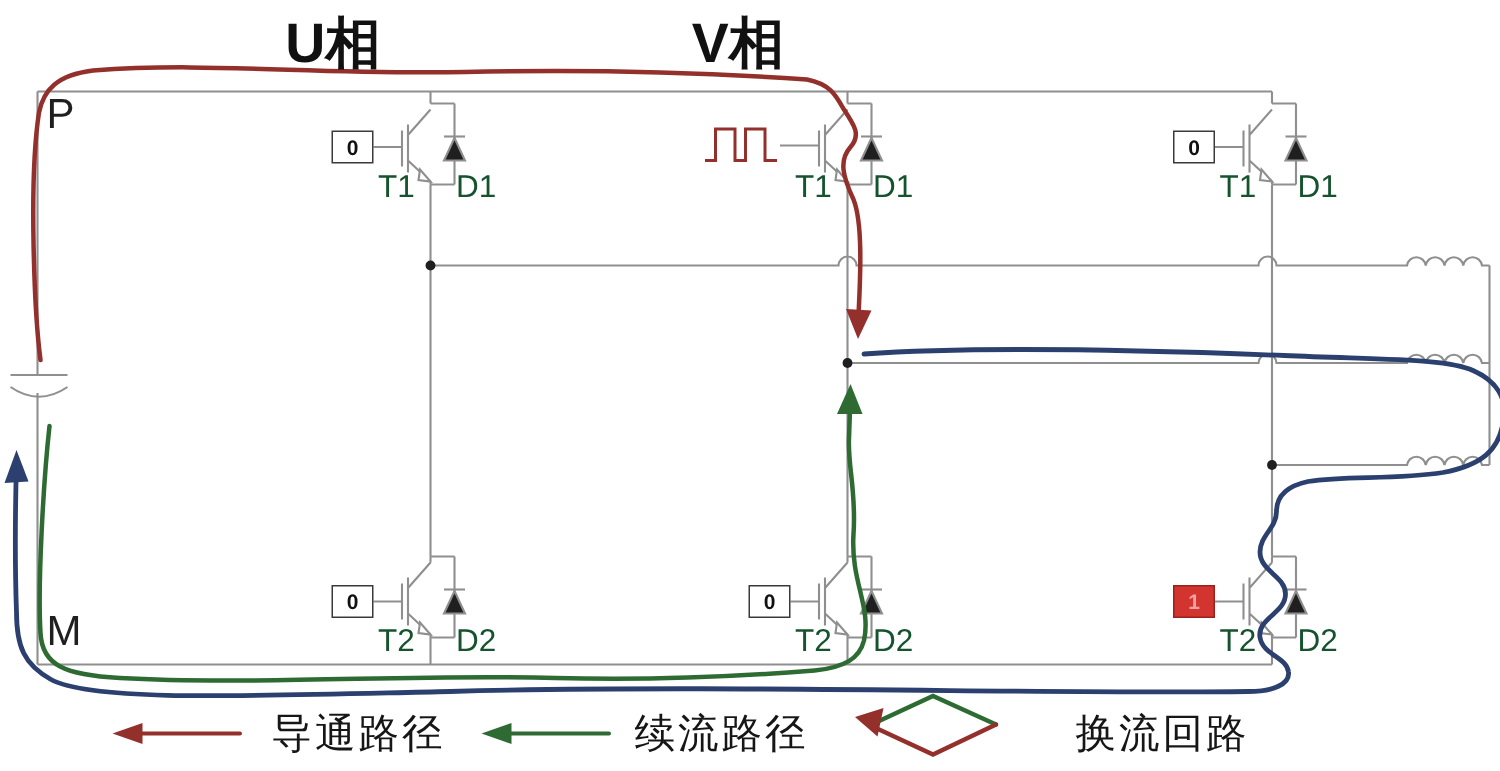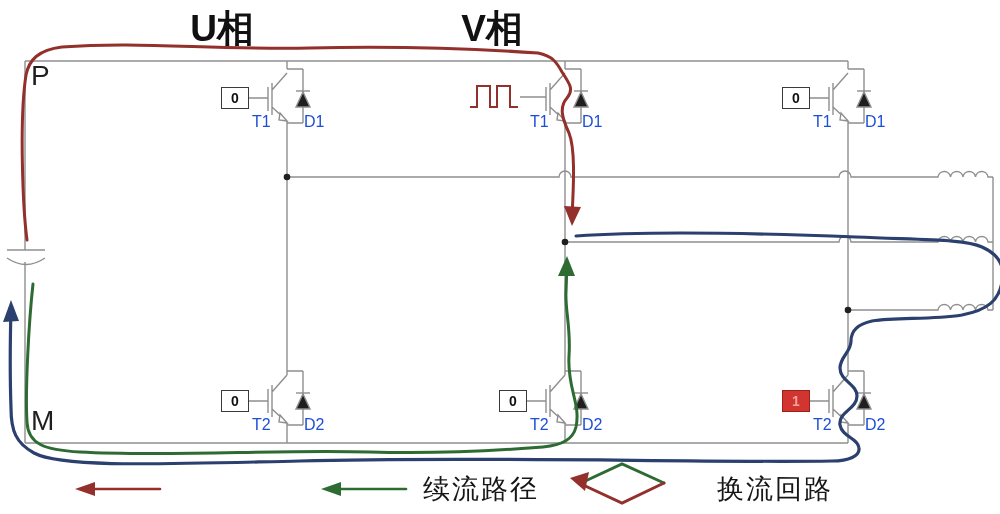--- a/index.html
+++ b/index.html
@@ -4,21 +4,21 @@
 <style>
   html,body{margin:0;padding:0;background:#fff;}
   .stage{
     position:relative;width:1000px;height:514px;background:#ffffff;overflow:hidden;
     font-family:"Liberation Sans", sans-serif;color:#1a1a1a;
   }
   .stage svg{position:absolute;left:0;top:0;}
   .lbl{position:absolute;white-space:nowrap;}
   .t-title{font-size:37px;font-weight:600;width:150px;text-align:center;color:#111;}
   .t-bus{font-size:28px;font-weight:400;color:#1f1f1f;}
-  .t-small{font-size:16px;color:#1d4ed8;}
+  .t-small{font-size:21px;color:#14532d;}
   .t-legend{font-size:27px;font-weight:400;color:#161616;letter-spacing:2px;}
   .gbox{
     position:absolute;width:26px;height:20px;border:1.5px solid #3a3a3a;background:#fff;
     font-size:14px;font-weight:bold;text-align:center;line-height:20px;color:#111;
   }
   .gbox-on{
     background:#d23430;border-color:#9c211d;color:#f2a29d;
   }
 </style>
 </head>
@@ -108,16 +108,17 @@
   <div class="lbl t-small" style="left:582px;top:113px;">D1</div>
   <div class="lbl t-small" style="left:813px;top:113px;">T1</div>
   <div class="lbl t-small" style="left:865px;top:113px;">D1</div>
   <div class="lbl t-small" style="left:252px;top:416px;">T2</div>
   <div class="lbl t-small" style="left:304px;top:416px;">D2</div>
   <div class="lbl t-small" style="left:530px;top:416px;">T2</div>
   <div class="lbl t-small" style="left:582px;top:416px;">D2</div>
   <div class="lbl t-small" style="left:813px;top:416px;">T2</div>
   <div class="lbl t-small" style="left:865px;top:416px;">D2</div>
 
+  <div class="lbl t-legend" style="left:181px;top:471px;">导通路径</div>
   <div class="lbl t-legend" style="left:423px;top:471px;">续流路径</div>
   <div class="lbl t-legend" style="left:717px;top:471px;">换流回路</div>
 
 </div>
 
 </body></html>

